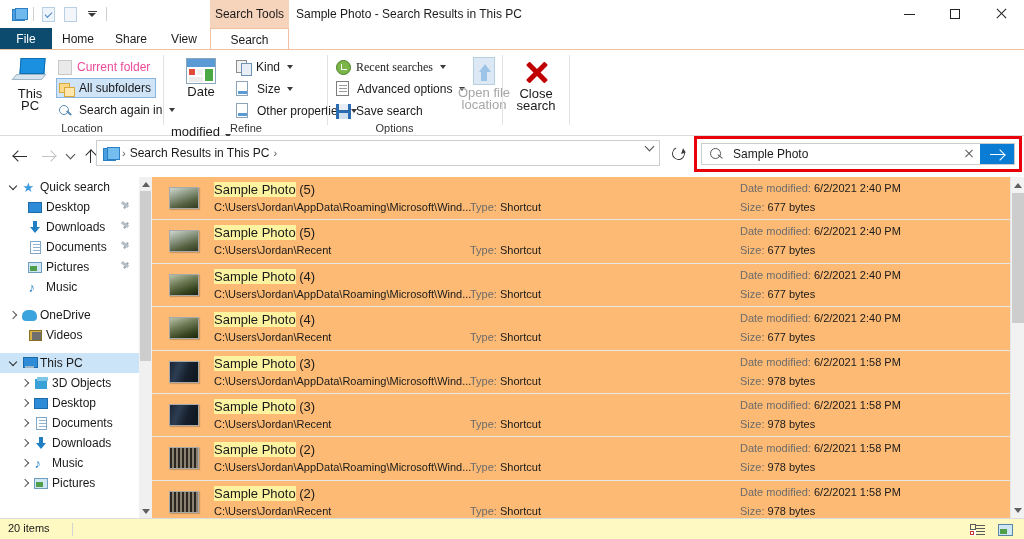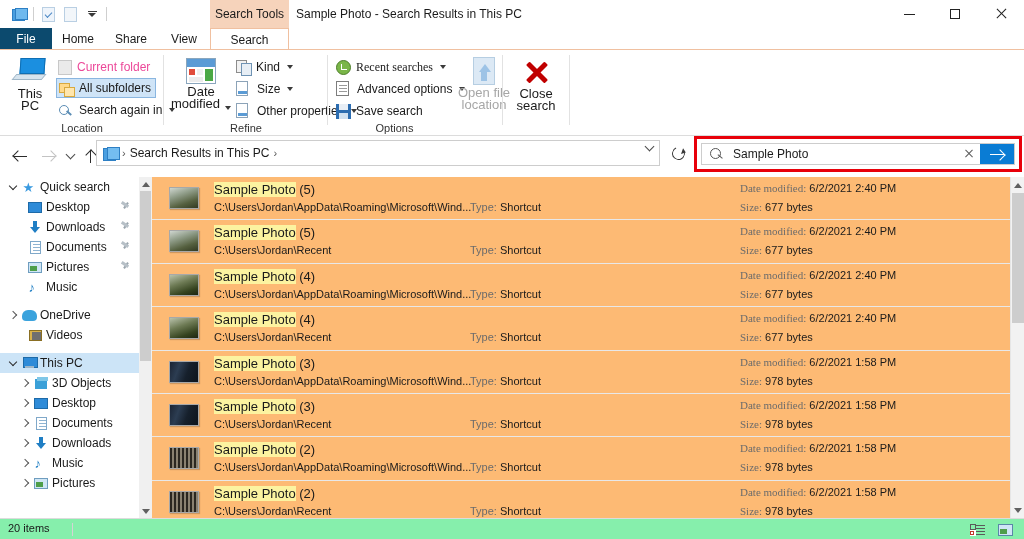--- a/index.html
+++ b/index.html
@@ -231,31 +231,31 @@
   .row .thumb { position:absolute; left:17px; top:10px; width:30px; height:22px;
      border:1px solid #a8a8a8; box-shadow:1px 1px 1px rgba(0,0,0,.18); background-size:cover; }
   .row .name { position:absolute; left:62px; top:5px; font-size:13px; color:#1a1a1a; }
   .row .name .hl { background:#fcf3a0; }
   .row .path { position:absolute; left:62px; top:24px; font-size:11px; color:#1a1a1a; }
   .row .type { position:absolute; left:318px; top:24px; font-size:11px; }
   .row .type .k { color:#6b6b6b; }
   .row .type .v { color:#1a1a1a; }
   .row .dm { position:absolute; left:588px; top:5px; font-size:11px; }
   .row .sz { position:absolute; left:588px; top:24px; font-size:11px; }
-  .kk { color:#6b6b6b;font-family:Liberation Serif, serif; } .vv { color:#1a1a1a; }
+  .kk { color:#6b6b6b; } .vv { color:#1a1a1a; }
 
   .fl-scroll { position:absolute; left:1010px; top:177px; width:14px; height:341px; background:#f2f2f2;
      border-left:1px solid #e6e6e6; }
   .fl-thumb { position:absolute; left:1px; top:16px; width:12px; height:130px; background:#cdcdcd; }
   .fl-up,.fl-dn{ position:absolute; left:0; width:14px; height:16px; display:flex;align-items:center;justify-content:center;}
   .fl-up{top:0;} .fl-dn{bottom:0;}
 
   
   .statusbar { position:absolute; left:0; top:518px; width:1024px; height:21px;
-     background:#86efac; border-top:1px solid #dcdcdc; }
+     background:#fef9c3; border-top:1px solid #dcdcdc; }
   .status-txt { position:absolute; left:8px; top:3px; font-size:11px; color:#1a1a1a; }
   .status-sep { position:absolute; left:72px; top:4px; width:1px; height:13px; background:#d4d4d4; }
   .viewbtns { position:absolute; right:8px; top:2px; display:flex; gap:6px; }
   .vb { width:22px; height:17px; display:flex; align-items:center; justify-content:center; }
   .vb-details{width:15px;height:12px;position:relative;}
   .vb-details:before{content:"";position:absolute;left:0;top:0;width:4px;height:4px;border:1px solid #5a5a5a;
      box-shadow:0 6px 0 -0px #fff, inset 0 0 0 0 #fff;}
   .vb-details .ln{position:absolute;left:6px;top:1px;width:9px;height:1.3px;background:#5a5a5a;
      box-shadow:0 3px 0 #5a5a5a,0 6px 0 #5a5a5a, 0 9px 0 #5a5a5a;}
   .vb-details .sq2{position:absolute;left:0;top:7px;width:4px;height:4px;border:1px solid #c0392b;}
@@ -349,21 +349,21 @@
     <div class="rgroup" style="left:164px;width:164px;">
       <div class="bigbtn" style="left:6px;top:8px;width:62px;">
         <div class="datemod-ico">
           <div class="top"></div>
             <div class="c1"></div>
             <div class="c2"></div>
             <div class="c3"></div>
             <div class="c4"></div>
         </div>
         <span>Date</span>
-        <span style="display:flex;align-items:flex-end;gap:3px;">
+        <span style="display:flex;align-items:flex-end;gap:3px;margin-top:28px;">
           <span>modified</span>
           <span class="caret-sm"></span>
         </span>
       </div>
       <div class="smallbtn" style="left:72px;top:7px;">
         <div class="mini ic-kind"></div>
         <span>Kind</span>
         <div class="caret-sm"></div>
       </div>
       <div class="smallbtn" style="left:72px;top:29px;">

